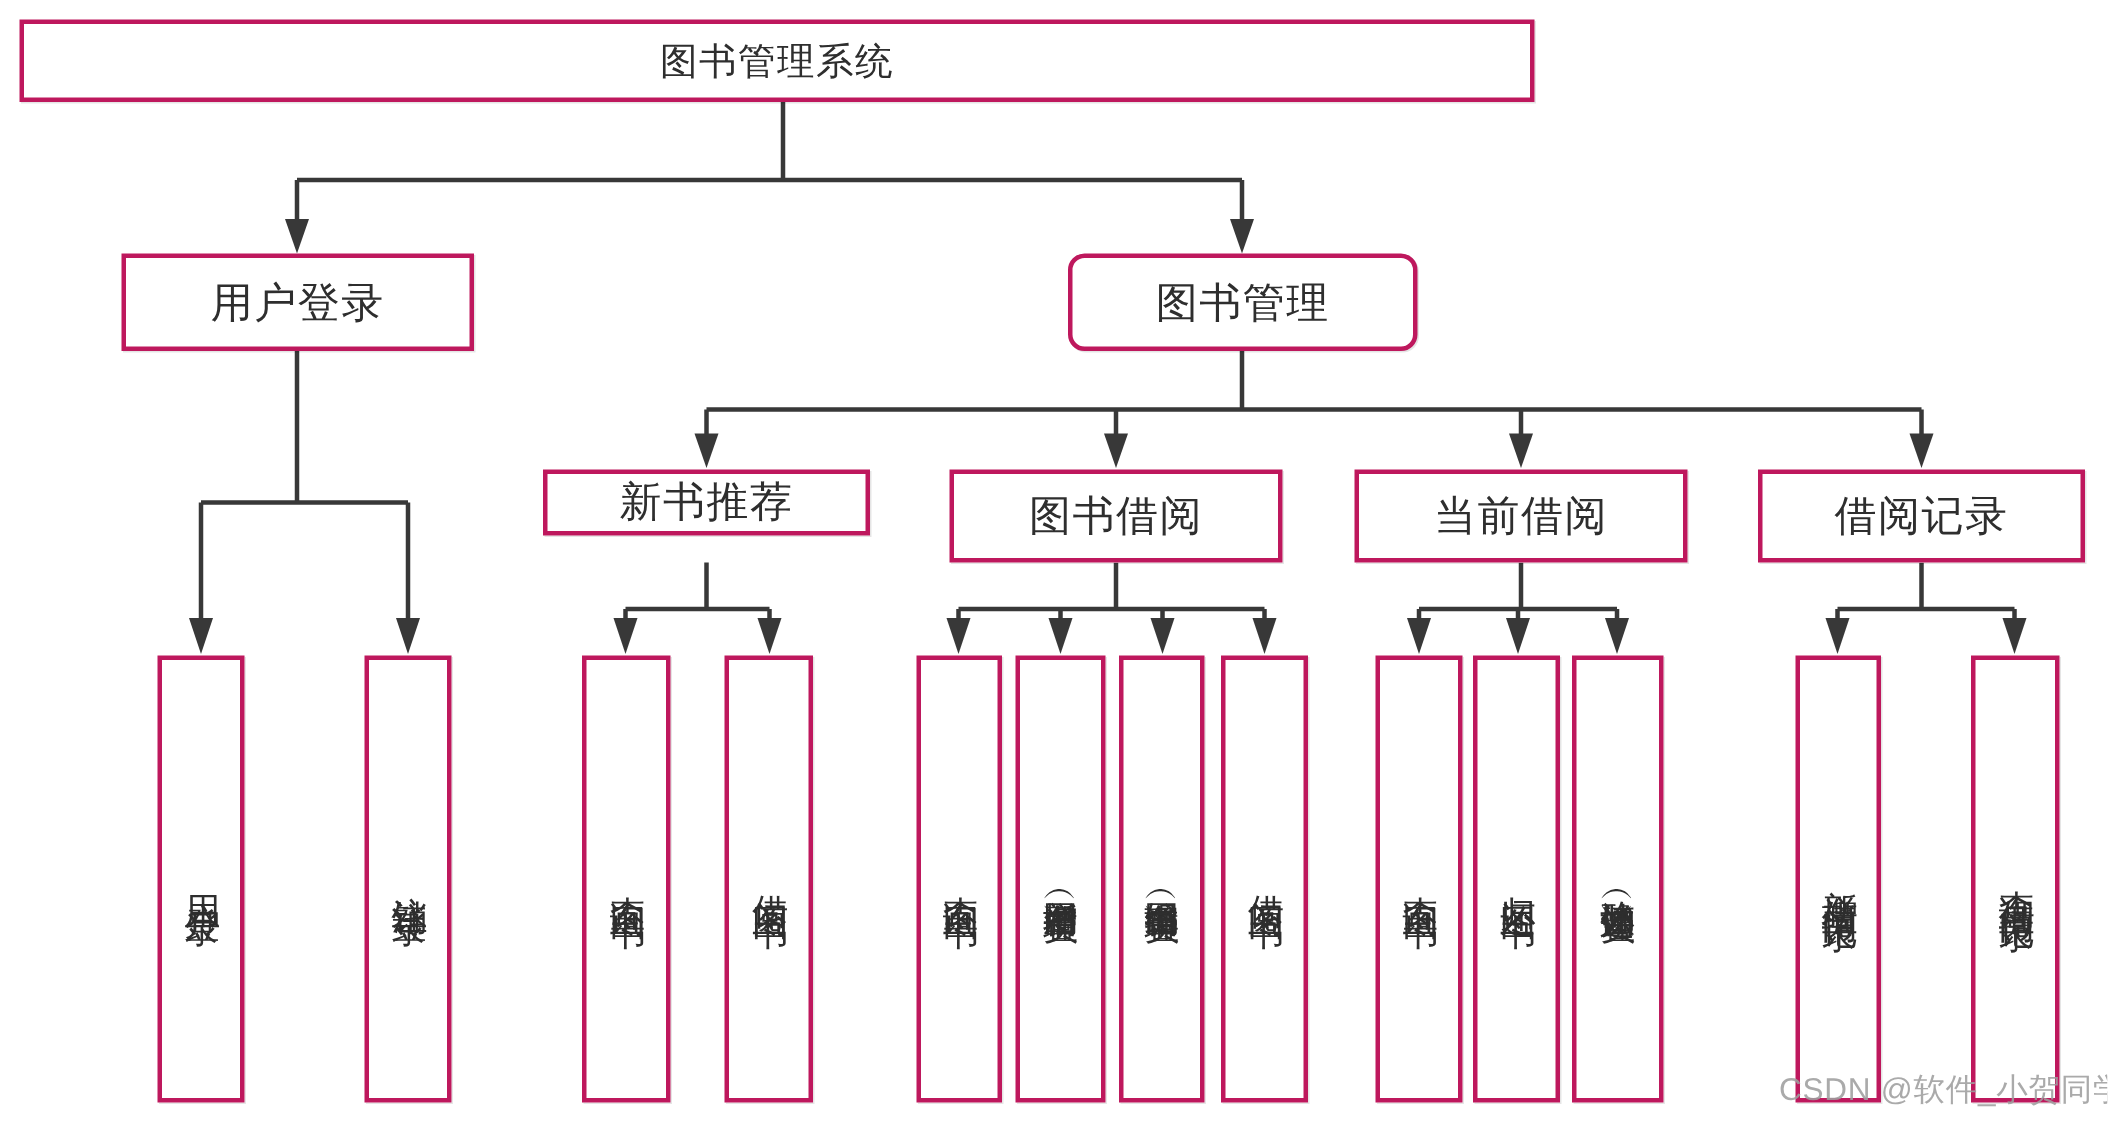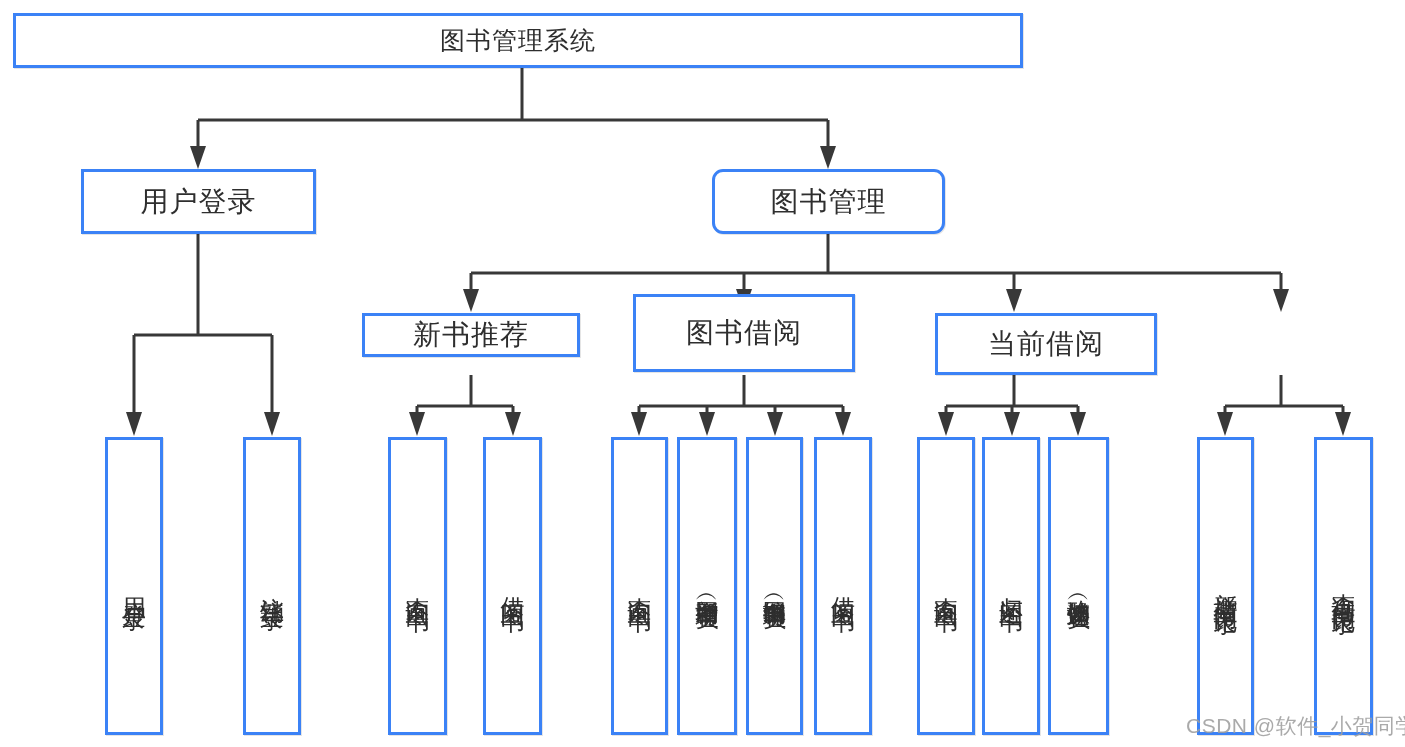--- a/index.html
+++ b/index.html
@@ -4,21 +4,21 @@
 <style>
   html,body{margin:0;padding:0;background:#ffffff;}
   #stage{
     position:relative;width:1405px;height:747px;background:#ffffff;overflow:hidden;
     font-family:"Liberation Sans","DejaVu Sans",sans-serif;
   }
   #connectors{position:absolute;left:0;top:0;width:1405px;height:747px;}
   #connectors path{stroke:#383838;stroke-width:3;fill:none;}
   #connectors polygon{fill:#383838;stroke:none;}
   .box{
-    position:absolute;box-sizing:border-box;border:3px solid #3b82f6;background:#ffffff;
+    position:absolute;box-sizing:border-box;border:3px solid #be185d;background:#ffffff;
     display:flex;align-items:center;justify-content:center;
     color:#2e2e2e;box-shadow:1px 1px 0 rgba(0,0,0,0.10);
   }
   .hbox{font-size:28px;letter-spacing:1px;}
   .rootbox{font-size:25px;letter-spacing:1px;}
   .vbox{
     font-size:24px;
   }
   .vbox .vtext{
     writing-mode:vertical-rl;text-orientation:mixed;letter-spacing:4px;line-height:1;
@@ -94,25 +94,28 @@
   <div class="box hbox" style="left:81px;top:169px;width:235px;height:65px;">
     <span>用户登录</span>
   </div>
   <div class="box hbox" style="left:712px;top:169px;width:233px;height:65px;border-radius:11px;">
     <span>图书管理</span>
   </div>
 
   <div class="box hbox" style="left:362px;top:313px;width:218px;height:44px;">
     <span>新书推荐</span>
   </div>
-  <div class="box hbox" style="left:633px;top:294px;width:222px;height:78px;">
+  <div class="box hbox" style="left:633px;top:313px;width:222px;height:62px;">
     <span>图书借阅</span>
   </div>
-  <div class="box hbox" style="left:903px;top:313px;width:222px;height:62px;margin-left:32px;">
+  <div class="box hbox" style="left:903px;top:313px;width:222px;height:62px;">
     <span>当前借阅</span>
+  </div>
+  <div class="box hbox" style="left:1172px;top:313px;width:218px;height:62px;">
+    <span>借阅记录</span>
   </div>
 
   <div class="box vbox" style="left:105px;top:437px;width:58px;height:298px;">
     <span class="vtext">用户登录</span>
   </div>
   <div class="box vbox" style="left:243px;top:437px;width:58px;height:298px;">
     <span class="vtext">注销登录</span>
   </div>
 
   <div class="box vbox" style="left:388px;top:437px;width:59px;height:298px;">

